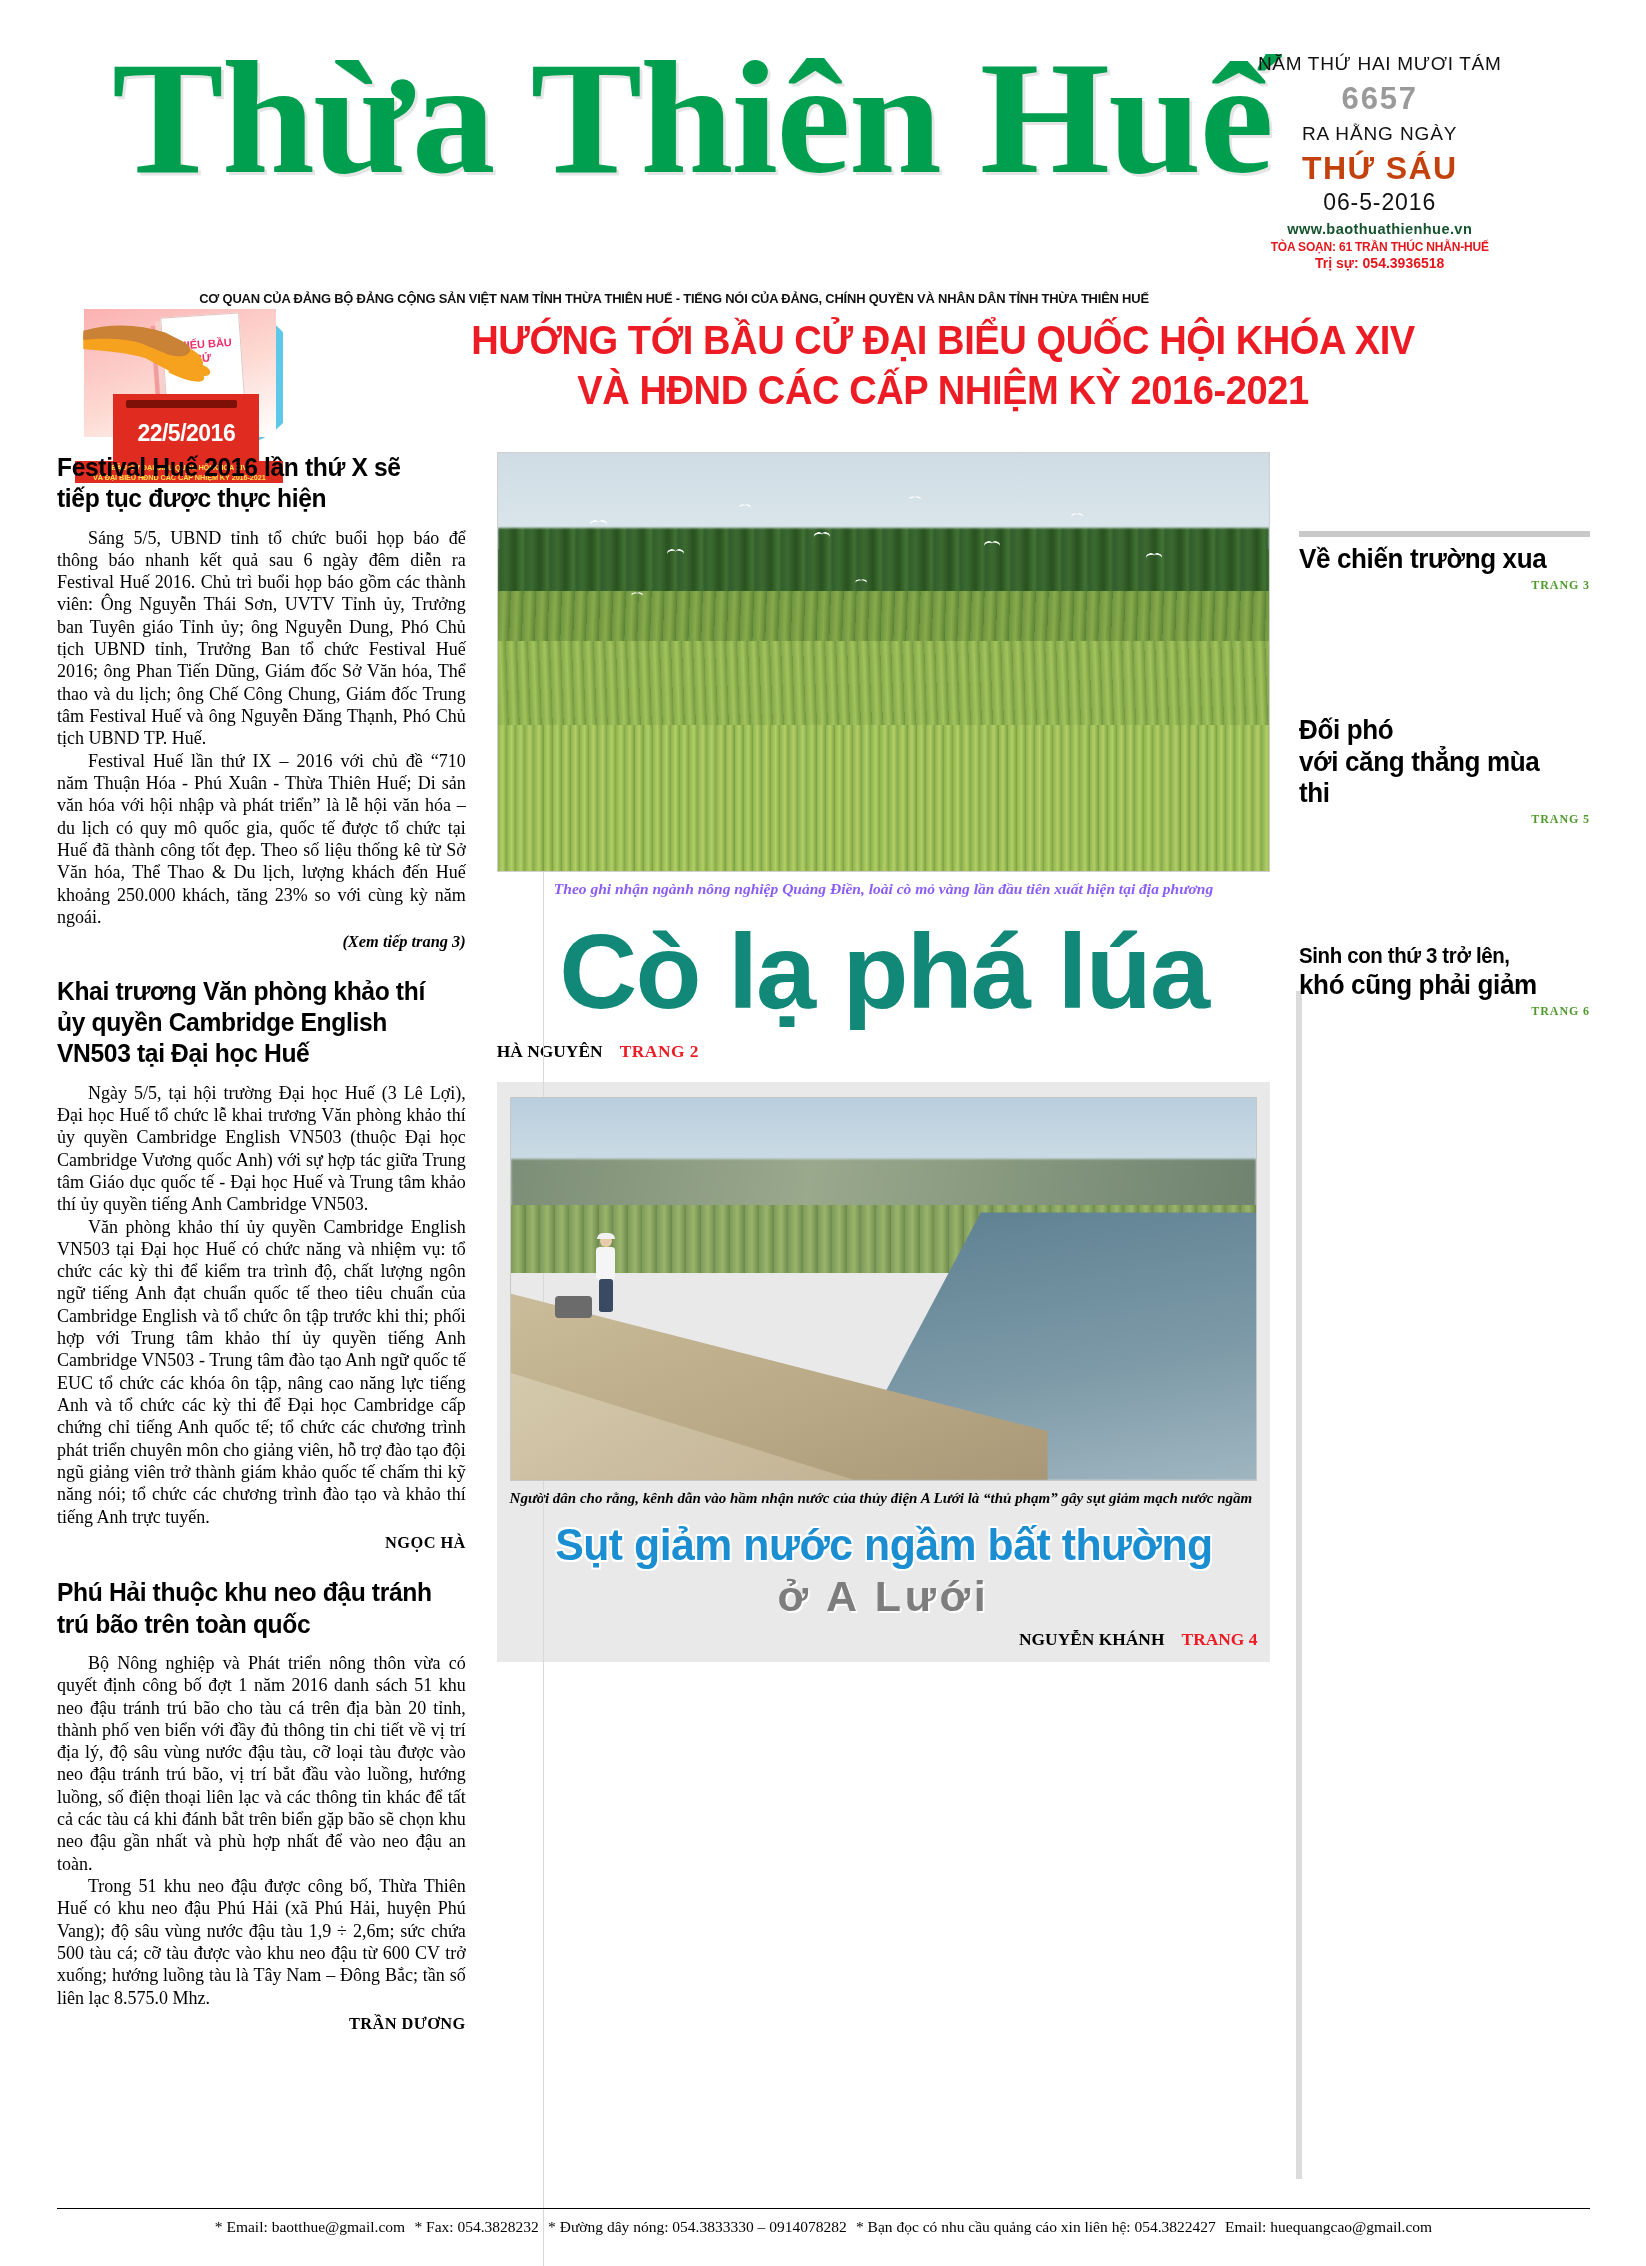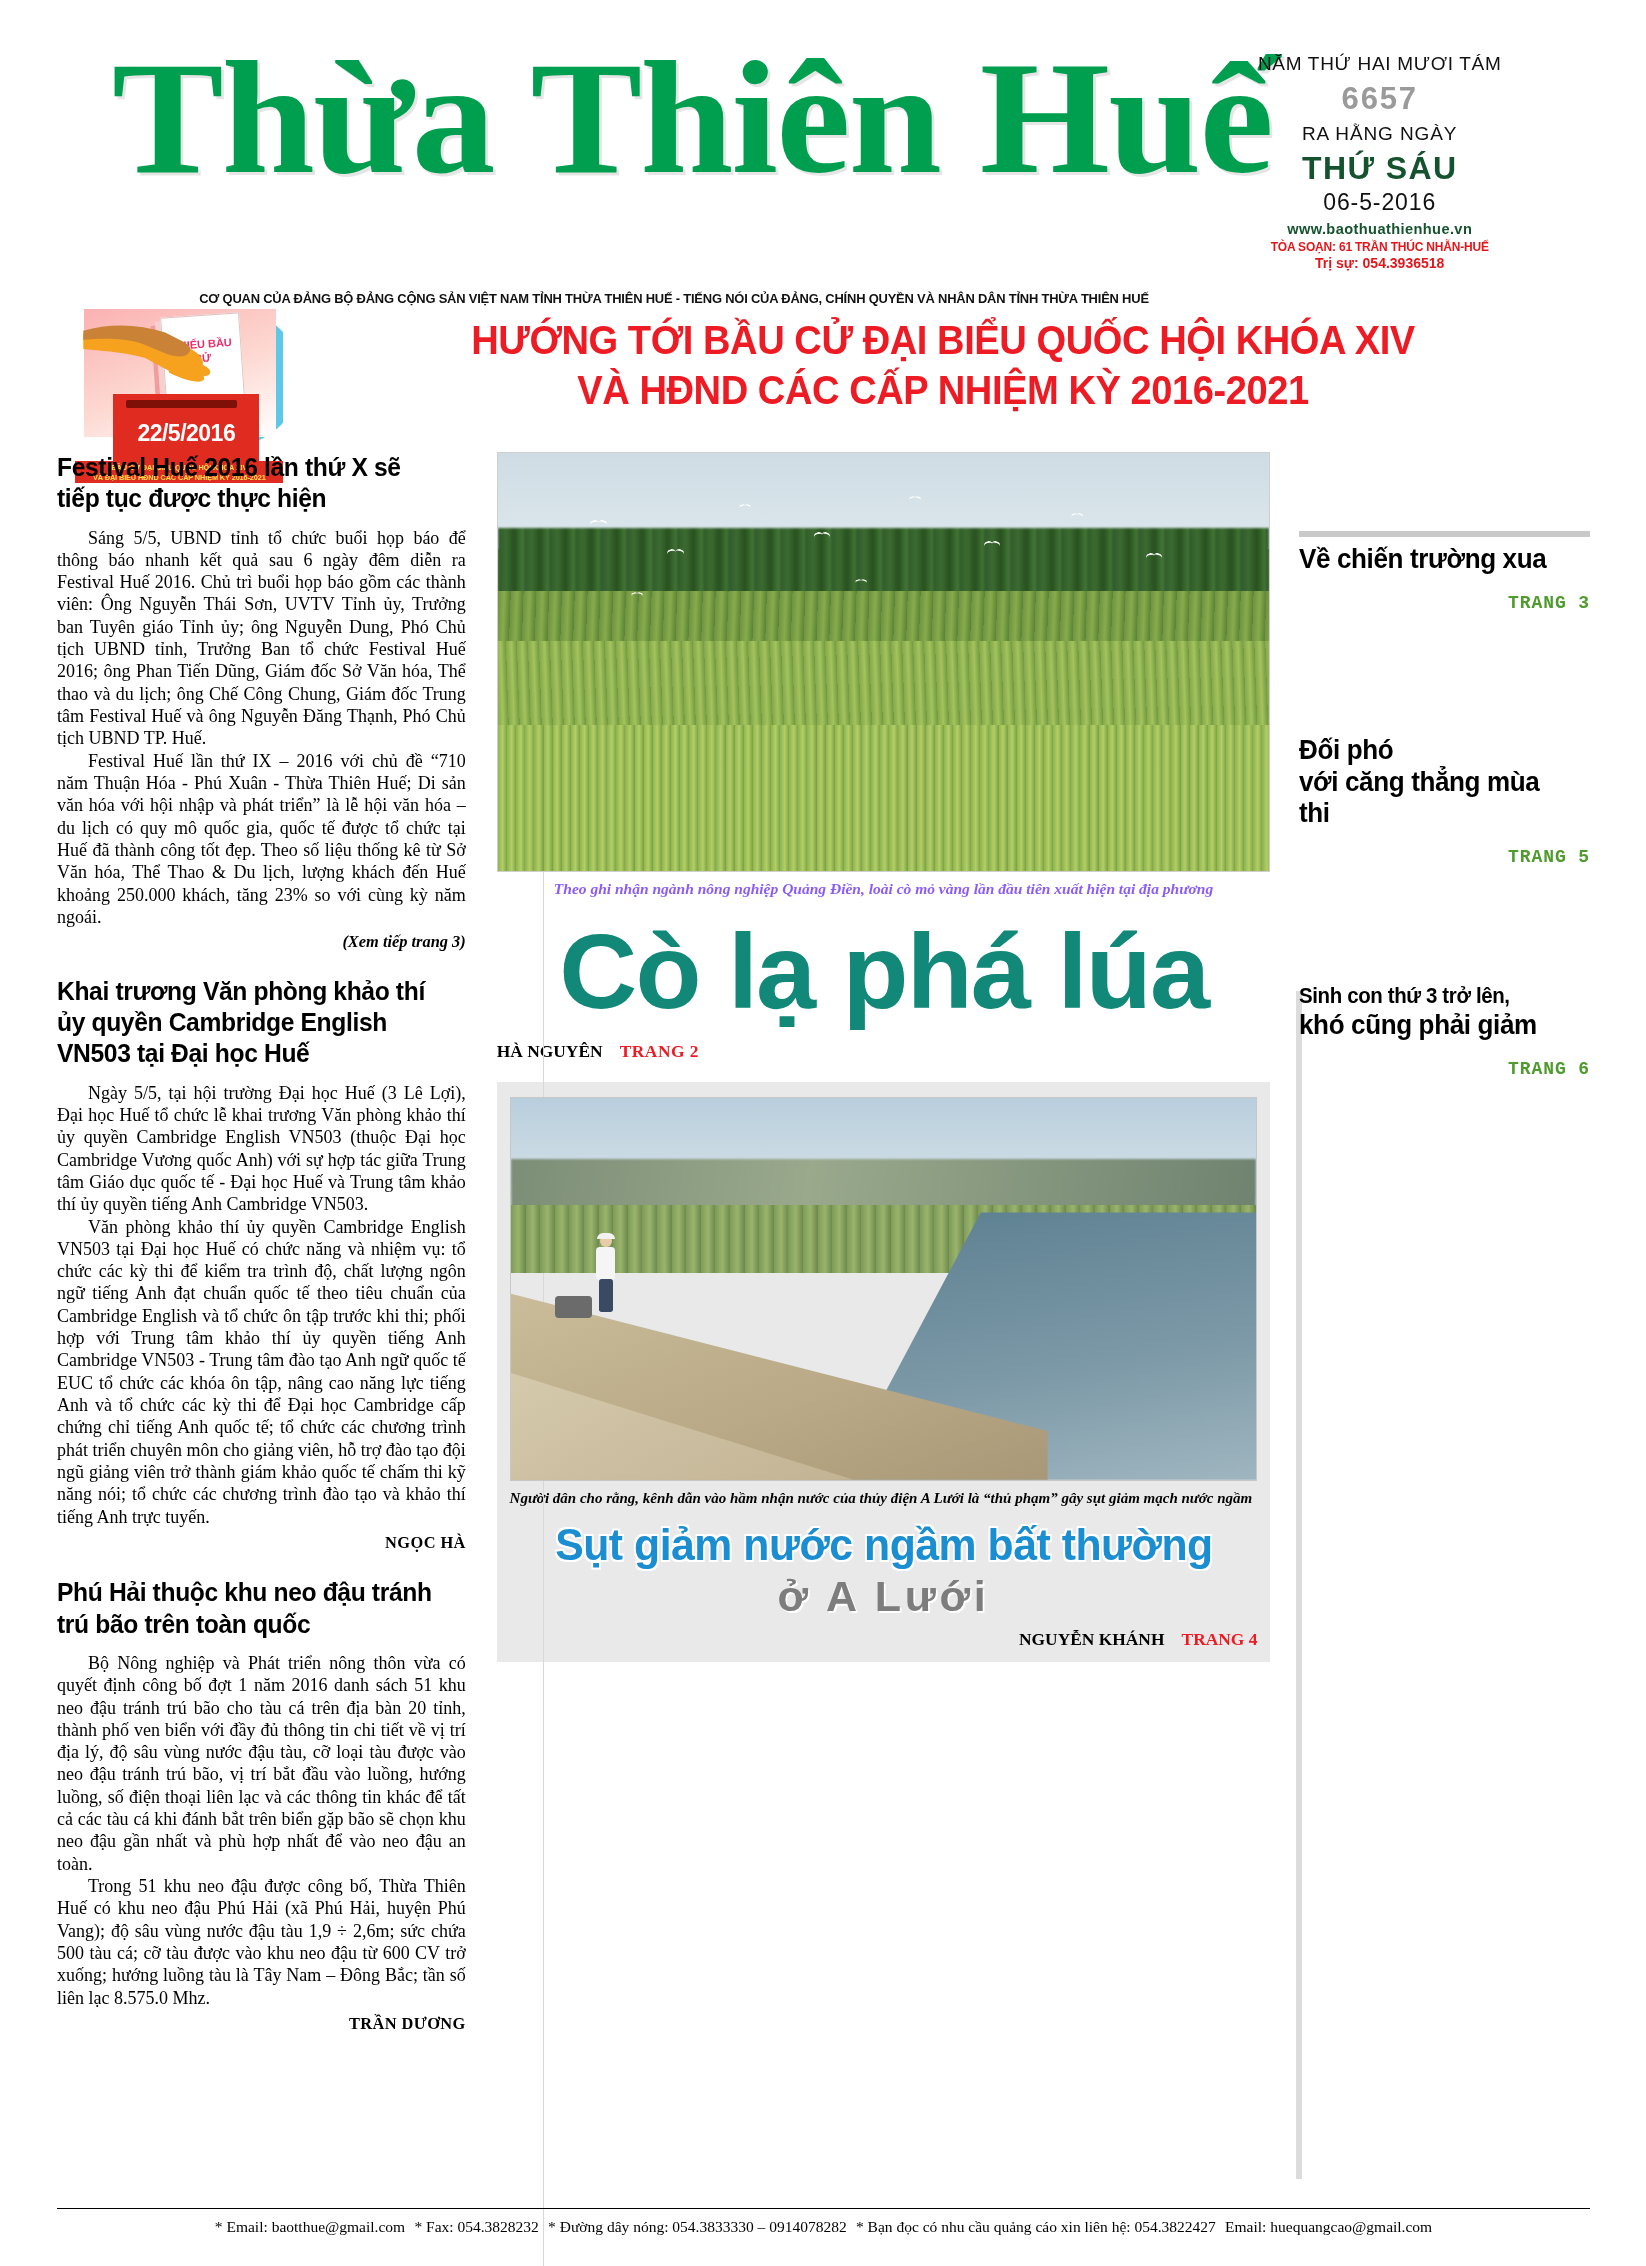--- a/index.html
+++ b/index.html
@@ -45,21 +45,21 @@
     text-align: center;
     font-family: "Liberation Sans", sans-serif;
   }
   .mi-year { font-size: 19px; letter-spacing: 0.7px; color: #111; }
   .mi-issue {
     font-size: 31px; font-weight: bold; color: #9a9a9a;
     letter-spacing: 1.8px; margin: 6.4px 0 5.5px;
   }
   .mi-daily { font-size: 19px; letter-spacing: 0.9px; color: #111; margin-bottom: 5.5px; }
   .mi-day {
-    font-size: 32px; font-weight: bold; color: #14532d;
+    font-size: 32px; font-weight: bold; color: #c2410c;
     letter-spacing: 1.4px; margin: 1.8px 0 1.8px;
   }
   .mi-date { font-size: 23px; color: #111; letter-spacing: 0.9px; margin-bottom: 4.6px; }
   .mi-web { font-size: 14.6px; font-weight: bold; color: #14532d; letter-spacing: 0.4px; margin-bottom: 3.7px; }
   .mi-office { font-size: 12px; font-weight: bold; color: #e4161c; letter-spacing: -0.2px; }
   .mi-phone { font-size: 14px; font-weight: bold; color: #e4161c; margin-top: 0.9px; }
 
   
   .banner-row { position: relative; height: 119px; margin-top: 11px; }
   .ballot-logo {
@@ -272,22 +272,22 @@
   .teaser-rule { height: 6.4px; background: #c9c9c9; margin-bottom: 5.5px; }
   .teaser { margin-bottom: 0; }
   .teaser h3 {
     font-family: "Liberation Sans", sans-serif; font-weight: bold;
     font-size: 28px; line-height: 1.12; color: #000;
     letter-spacing: -0.4px; transform: scaleX(0.93); transform-origin: left top;
   }
   .teaser h3.small-first { font-size: 22px; }
   .teaser .pg {
     text-align: right; color: #4f9b2e; font-weight: bold;
-    font-family: Liberation Mono, monospace; font-size: 18px;
-    letter-spacing: 0.9px; margin-top: 19px;
+    font-family: Liberation Serif, serif; font-size: 12px;
+    letter-spacing: 0.9px; margin-top: 4px;
   }
   .t1 { margin-top: 79px; }
   .t2 { margin-top: 121px; }
   .t3 { margin-top: 117px; }
   .vrule-2 { position: absolute; left: 1239px; top: 539px; width: 6.4px; height: 1188px; background: #dcdcdc; }
 
   
   .footer {
     position: absolute; left: 57px; right: 57px; bottom: 31px;
     border-top: 1.8px solid #000; padding-top: 9.1px;

